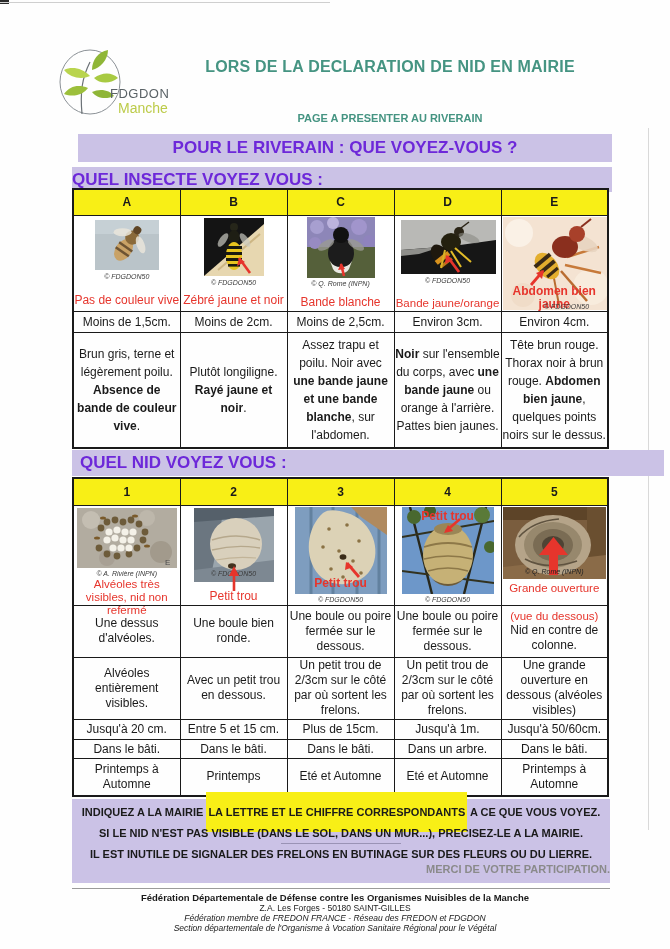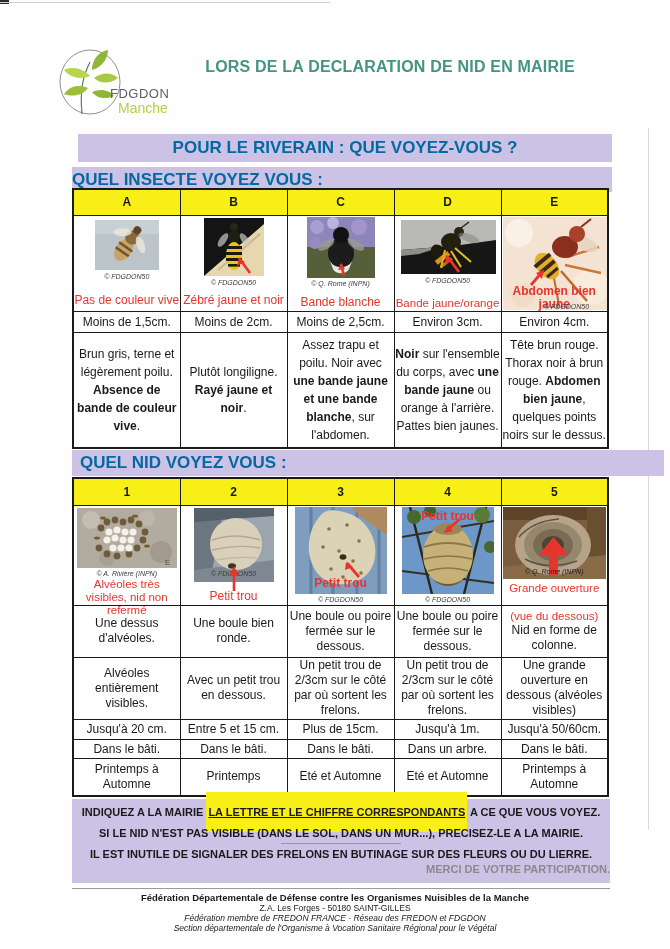--- a/index.html
+++ b/index.html
@@ -10,21 +10,21 @@
   .scan-corner{position:absolute;left:0;top:0;width:9px;height:4px;background:#2a2a2a;}
   .scan-right{position:absolute;left:648px;top:128px;width:1px;height:702px;background:#d9d9d9;}
 
   
   .logo{position:absolute;left:52px;top:48px;width:120px;height:72px;}
   .logo-name{position:absolute;left:58px;top:38px;font-size:13px;color:#5a6266;letter-spacing:.5px;}
   .logo-region{position:absolute;left:66px;top:52px;font-size:14px;color:#bcCB49;color:#bccb49;}
   .title{position:absolute;left:160px;top:55px;width:460px;text-align:center;color:#459482;font-weight:bold;font-size:16px;line-height:23px;letter-spacing:.2px;}
   .subtitle{position:absolute;left:160px;top:112px;width:460px;text-align:center;color:#459482;font-weight:bold;font-size:11px;}
 
-  .banner{position:absolute;background:#cbc2e6;color:#0369a1;font-weight:bold;}
+  .banner{position:absolute;background:#cbc2e6;color:#6d28d9;font-weight:bold;}
   .banner-main{left:78px;top:134px;width:534px;height:28px;font-size:17px;text-align:center;line-height:28px;}
   .banner-insects{left:72px;top:167px;width:540px;height:25px;font-size:17px;line-height:25px;box-sizing:border-box;}
   .banner-nests{left:72px;top:450px;width:592px;height:26px;font-size:17px;line-height:26px;padding-left:8px;box-sizing:border-box;}
 
   table.grid{position:absolute;left:72px;border-collapse:collapse;table-layout:fixed;width:537px;}
   table.grid td{border:1px solid #1a1a1a;text-align:center;vertical-align:middle;padding:0;box-sizing:border-box;font-size:12px;}
   table.insects{top:188px;}
   table.nests{top:477px;}
   table.grid{border:2px solid #1a1a1a;}
   td.head{background:#f8ef16;font-weight:bold;font-size:18px;height:26px;}
@@ -42,21 +42,21 @@
   .photo{position:absolute;}
   .photo svg{display:block;width:100%;height:100%;}
   .credit{position:absolute;left:0;width:100%;text-align:center;font-size:7px;font-style:italic;color:#3a3a3a;line-height:8px;}
   .rcap{position:absolute;left:0;width:100%;text-align:center;color:#e6352c;font-size:12px;line-height:13px;}
   .redline{color:#e6352c;font-size:11.5px;line-height:13px;display:block;}
 
   
   .notice{position:absolute;left:72px;top:799px;width:538px;height:84px;background:#cbc2e6;text-align:center;}
   .notice .l{font-weight:bold;font-size:11px;color:#1a1a1a;}
   .n1{margin-top:7px;}
-  .hl{background:#f8ef16;padding:14px 2px;text-decoration:underline;}
+  .hl{background:#f8ef16;padding:14px 2px;}
   .ndiv{width:120px;height:1px;background:#9a93b5;margin:4px auto 4px auto;}
   .n4{color:#8a8a8a;font-weight:bold;font-size:11px;margin-top:3px;text-align:right;}
 
   
   .orgline{position:absolute;left:72px;top:888px;width:538px;height:1px;background:#9a9a9a;}
   .org{position:absolute;left:35px;top:892px;width:600px;text-align:center;}
   .org .b{font-weight:bold;font-size:9.5px;line-height:11px;}
   .org .a{font-size:8.5px;line-height:10px;}
   .org .i{font-size:8.5px;font-style:italic;line-height:10px;}
 </style>
@@ -80,20 +80,21 @@
         <path d="M40 44 C48 40 58 42 62 48 C54 52 44 50 40 44 Z" fill="#8fb637"></path>
       </svg>
     </span>
     <span class="logo-name">FDGDON</span>
     <span class="logo-region">Manche</span>
   </div>
 
   <div class="title">
     <div>LORS DE LA DECLARATION DE NID EN MAIRIE</div>
   </div>
+  <div class="subtitle">PAGE A PRESENTER AU RIVERAIN</div>
 
   <div class="banner banner-main">POUR LE RIVERAIN : QUE VOYEZ-VOUS ?</div>
   <div class="banner banner-insects">QUEL INSECTE VOYEZ VOUS :</div>
 
   <table class="grid insects">
     <tbody>
         <tr>
       <td class="head">A</td>
       <td class="head">B</td>
       <td class="head">C</td>
@@ -418,21 +419,21 @@
         <div class="rcap" style="top:76px;font-size:11.5px;">Grande ouverture</div>
       </td>
     </tr>
     <tr>
       <td class="shape">Une dessus d'alvéoles.</td>
       <td class="shape">Une boule bien ronde.</td>
       <td class="shape">Une boule ou poire fermée sur le dessous.</td>
       <td class="shape">Une boule ou poire fermée sur le dessous.</td>
       <td class="shape">
         <span class="redline">(vue du dessous)</span>
-        <span>Nid en forme de colonne.</span>
+        <span>Nid en contre de colonne.</span>
       </td>
     </tr>
     <tr>
       <td class="open">Alvéoles entièrement visibles.</td>
       <td class="open">Avec un petit trou en dessous.</td>
       <td class="open">Un petit trou de 2/3cm sur le côté par où sortent les frelons.</td>
       <td class="open">Un petit trou de 2/3cm sur le côté par où sortent les frelons.</td>
       <td class="open">Une grande ouverture en dessous (alvéoles visibles)</td>
     </tr>
     <tr>

